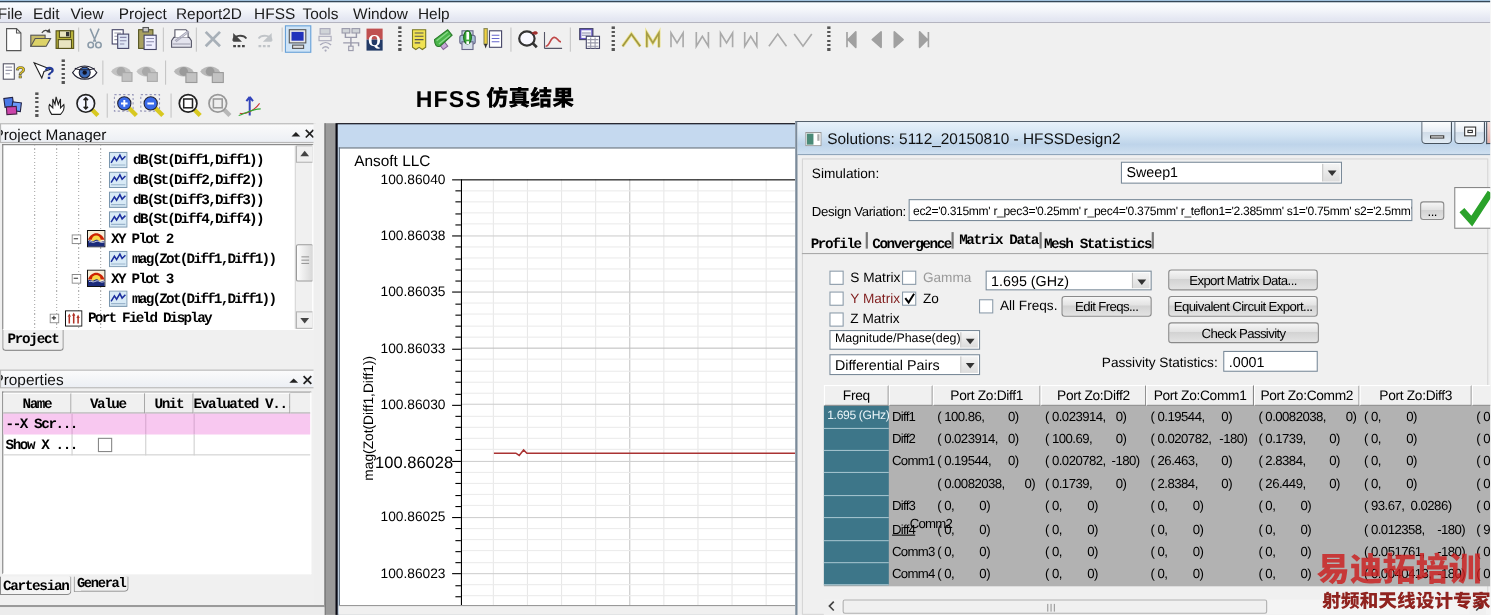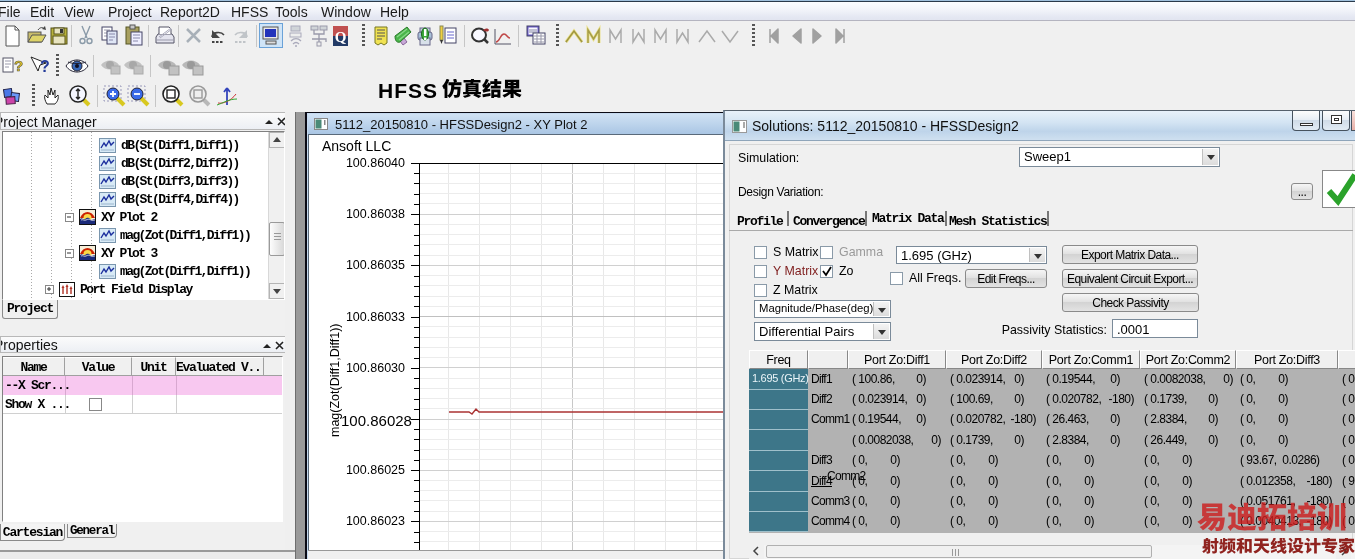--- a/index.html
+++ b/index.html
@@ -457,28 +457,20 @@
 <div class="tab mono" style="left:0;top:188px;width:65px;height:17px;padding-top:1px;background:#f4f4f4;border-radius:0 0 4px 0;">Cartesian</div>
 <div class="tab mono" style="left:67px;top:188px;width:50px;height:14px;padding-top:0;font-size:12.5px;border-radius:0 0 4px 0;">General</div>
 </div>
 <div class="abs" style="left:0;top:550px;width:295px;height:2px;background:#9a9a9a;z-index:5;"></div>
 <div class="abs" style="left:0;top:552px;width:295px;height:7px;background:#ececec;z-index:5;"></div>
 <div class="abs" style="left:285px;top:112px;width:10px;height:447px;background:#efefef;"></div>
 <div class="abs" id="plotwin">
 <div class="abs" style="left:0;top:0;width:428px;height:447px;background:#9a9a9a;border-left:1px solid #6e6e6e;"></div>
 <div class="abs" style="left:10px;top:0;width:418px;height:447px;background:#0a0a14;"></div>
 <div class="abs" style="left:12px;top:1px;width:416px;height:446px;background:#c5d9ef;"></div>
-<div class="abs" style="left:13px;top:2px;width:415px;height:20px;background:linear-gradient(#d0e2f4,#aac6e4);font-size:13px;color:#111;">
-        <svg width="14" height="12" style="position:absolute;left:6px;top:4px">
-          <rect x="0.5" y="0.5" width="13" height="11" fill="#fff" stroke="#888"></rect>
-          <rect x="1.5" y="1.5" width="6" height="9" fill="#4a8a78"></rect>
-          <rect x="10" y="2" width="1.5" height="5" fill="#888"></rect>
-        </svg>
-        <span style="position:absolute;left:27px;top:3px;">5112_20150810 - HFSSDesign2 - XY Plot 2</span>
-      </div>
 <div class="abs" style="left:13px;top:22px;width:415px;height:425px;background:#fff;border:1px solid #5a6a7a;border-right:none;overflow:hidden;">
 <div class="abs" style="left:13px;top:3px;font-size:14px;color:#000;">Ansoft LLC</div>
 <div class="abs" style="left:139px;top:28px;width:1px;height:388px;background:#e8e8e8;"></div>
 <div class="abs" style="left:170px;top:28px;width:1px;height:388px;background:#e8e8e8;"></div>
 <div class="abs" style="left:201px;top:28px;width:1px;height:388px;background:#e8e8e8;"></div>
 <div class="abs" style="left:232px;top:28px;width:1px;height:388px;background:#e8e8e8;"></div>
 <div class="abs" style="left:263px;top:28px;width:1px;height:388px;background:#c8c8c8;"></div>
 <div class="abs" style="left:294px;top:28px;width:1px;height:388px;background:#e8e8e8;"></div>
 <div class="abs" style="left:325px;top:28px;width:1px;height:388px;background:#e8e8e8;"></div>
 <div class="abs" style="left:356px;top:28px;width:1px;height:388px;background:#e8e8e8;"></div>
@@ -598,20 +590,21 @@
         <div style="position:absolute;left:626px;top:0;width:8px;height:20px;background:linear-gradient(#f8e0dc,#e8b0a8);border:1px solid #46525e;border-top:none;"></div>
       </div>
 <div class="abs" style="left:2px;top:31px;width:630px;height:418px;">
 <div class="abs" style="left:4px;top:3px;width:624px;height:415px;border:1px solid #d6d6d6;background:#f0f0f0;"></div>
 <div class="abs" style="left:13px;top:10px;font-size:12.4px;">Simulation:</div>
 <div class="combo" style="left:294px;top:6px;width:201px;height:20px;">
           <div class="txt" style="font-size:13px">Sweep1</div>
           <div class="arr"></div>
         </div>
 <div class="abs" style="left:13px;top:44px;font-size:12px;letter-spacing:-0.3px;">Design Variation:</div>
+<div class="abs" style="left:101px;top:40px;width:458px;height:20px;background:#fff;border:1px solid #7a8a99;font-size:11px;white-space:nowrap;overflow:hidden;padding:4px 0 0 3px;letter-spacing:-0.3px;">ec2='0.315mm' r_pec3='0.25mm' r_pec4='0.375mm' r_teflon1='2.385mm' s1='0.75mm' s2='2.5mm'</div>
 <div class="btn" style="left:566px;top:42px;width:22px;height:17px;padding-top:1px;">...</div>
 <div class="abs" style="left:597px;top:29px;width:40px;height:38px;background:#fff;border:1px solid #888;"><svg width="36" height="36">
             <path d="M6 20l9 10L32 4" fill="none" stroke="#2aa22a" stroke-width="6"></path>
           </svg></div>
 <div class="abs mono" style="left:12px;top:73px;font-size:13px;font-weight:bold;letter-spacing:-1.3px;white-space:nowrap;">Profile</div>
 <div class="abs" style="left:62px;top:70px;width:2px;height:15px;background:#777;"></div>
 <div class="abs mono" style="left:68px;top:73px;font-size:13px;font-weight:bold;letter-spacing:-1.3px;white-space:nowrap;">Convergence</div>
 <div class="abs" style="left:140px;top:70px;width:2px;height:15px;background:#777;"></div>
 <div class="abs mono" style="left:147px;top:70px;font-size:13px;font-weight:bold;letter-spacing:-1.3px;white-space:nowrap;">Matrix Data</div>
 <div class="abs" style="left:220px;top:70px;width:2px;height:15px;background:#777;"></div>

